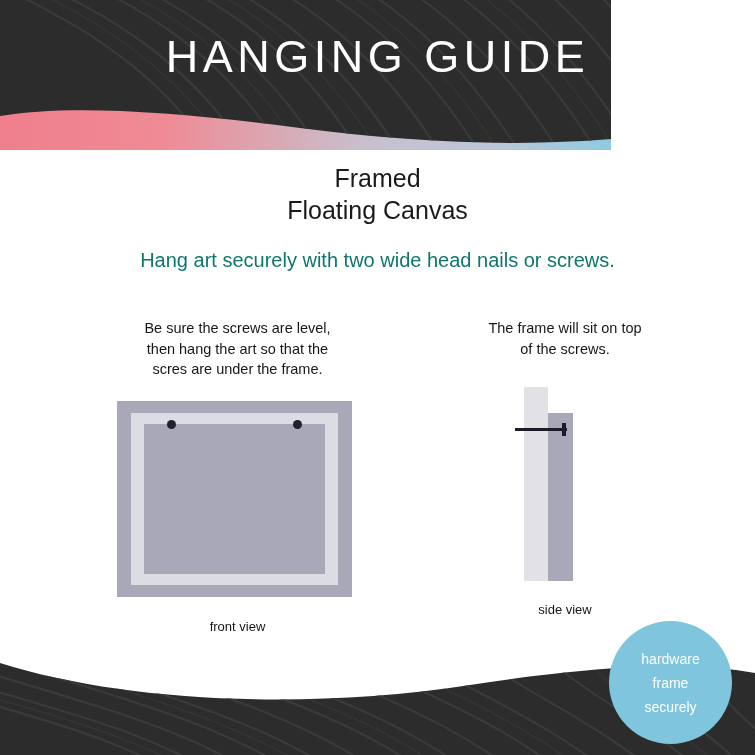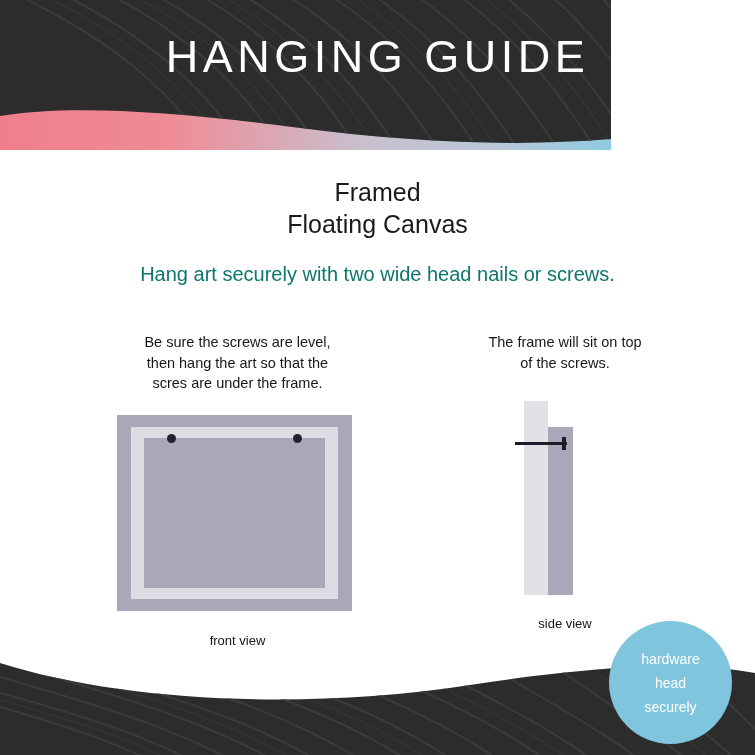--- a/index.html
+++ b/index.html
@@ -45,21 +45,21 @@
     letter-spacing: 4.5px;
     line-height: 54px;
     white-space: nowrap;
     z-index: 5;
   }
 
   
   .content {
     position: absolute;
     left: 0;
-    top: 164px;
+    top: 150px;
     width: 755px;
     height: 505px;
     color: #141414;
   }
 
   .product-title {
     position: absolute;
     left: 0;
     top: 12px;
     width: 755px;
@@ -372,17 +372,17 @@
           <path d="M208,25 C306,63 393,90 478,160"></path>
           <path d="M390,27 C460,63 534,91 615,160"></path>
           <path d="M598,38 C637,72 687,97 750,160"></path>
         </g>
       </g>
     </svg>
   </div>
 
   <div class="badge">
     <span>hardware</span>
-    <span>head</span>
+    <span>frame</span>
     <span>securely</span>
   </div>
 
 </div>
 
 </body></html>

